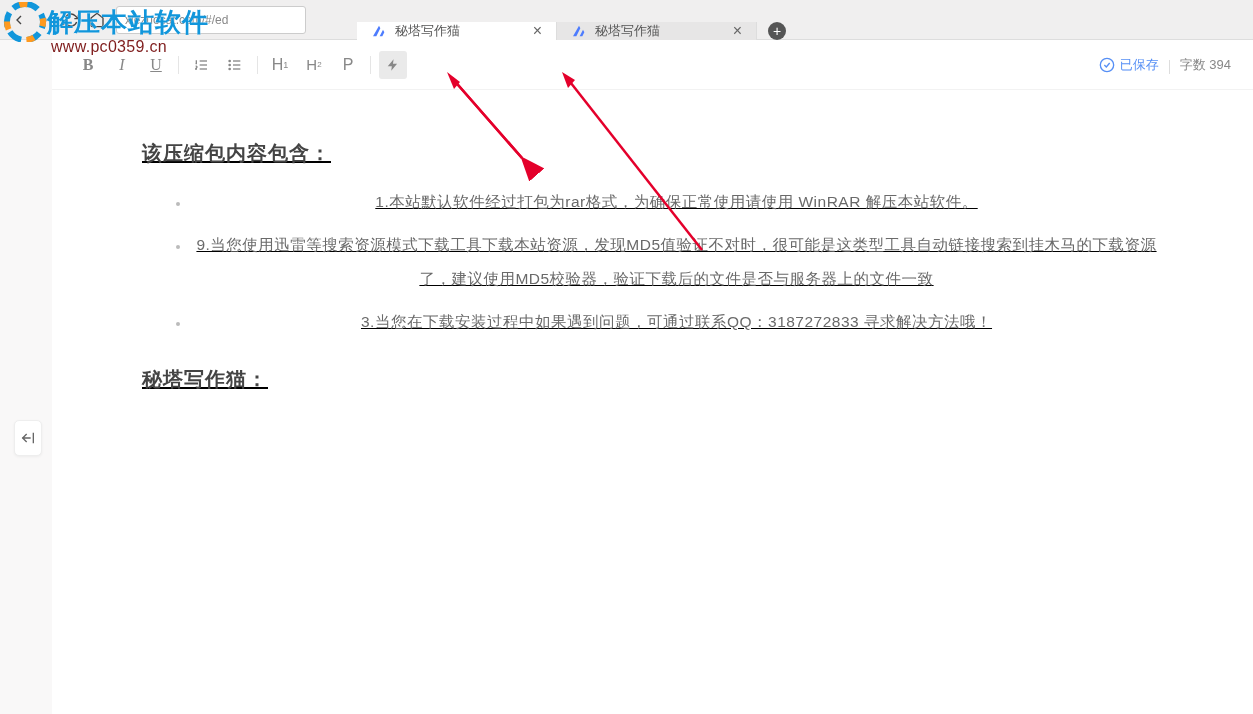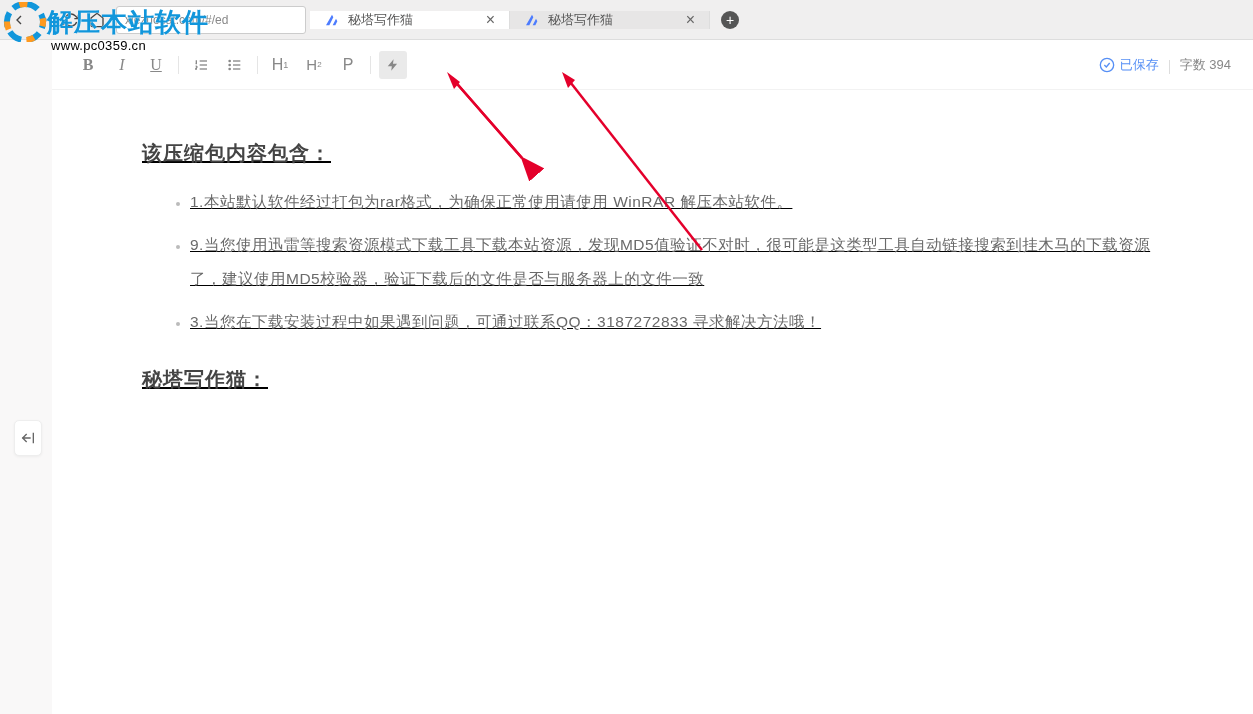--- a/index.html
+++ b/index.html
@@ -3,21 +3,21 @@
 <meta charset="utf-8">
 <style>
   * { margin: 0; padding: 0; box-sizing: border-box; }
   body { font-family: -apple-system, "Microsoft YaHei", "PingFang SC", sans-serif; background: #f9f8f8; width: 1253px; height: 714px; overflow: hidden; position: relative; }
 
   .browser-bar { height: 40px; background: #f0efef; display: flex; align-items: center; border-bottom: 1px solid #ddd; }
   .nav-buttons { display: flex; align-items: center; padding: 0 10px; gap: 8px; }
   .nav-btn { width: 18px; height: 18px; display: flex; align-items: center; justify-content: center; color: #444; cursor: pointer; }
   .nav-btn svg { width: 16px; height: 16px; }
   .url-bar { flex: 0 0 190px; height: 28px; background: #fff; border: 1px solid #ccc; border-radius: 3px; font-size: 12px; color: #888; display: flex; align-items: center; padding: 0 8px; margin-right: 4px; }
-  .tabs { display: flex; align-items: center; height: 40px; }
+  .tabs { display: flex; align-items: flex-end; height: 40px; margin-left: 47px; }
   .tab { display: flex; align-items: center; gap: 8px; padding: 0 14px; background: #fff; border-right: 1px solid #ddd; width: 200px; }
   .tab.inactive { background: #e7e6e6; }
   .tab-icon { width: 16px; height: 16px; }
   .tab-title { font-size: 13px; color: #555; flex: 1; }
   .tab-close { color: #666; font-size: 16px; cursor: pointer; }
   .new-tab { width: 40px; display: flex; align-items: center; justify-content: center; }
   .plus-circle { width: 18px; height: 18px; border-radius: 50%; background: #555; color: #fff; display: flex; align-items: center; justify-content: center; font-size: 14px; line-height: 1; }
 
   .app { display: flex; height: calc(100% - 40px); background: #f9f8f8; }
   .left-rail { width: 52px; position: relative; }
@@ -32,29 +32,29 @@
   .tb-btn.p-btn { font-family: -apple-system, sans-serif; font-weight: 500; }
   .tb-sep { width: 1px; height: 18px; background: #e5e5e5; margin: 0 8px; }
   .toolbar-right { margin-left: auto; display: flex; align-items: flex-end; gap: 10px; color: #888; font-size: 13px; }
   .save-indicator { display: flex; align-items: center; gap: 5px; color: #568ff5; }
   .save-indicator .check-circle { width: 16px; height: 16px; }
   .sep-v { width: 1px; height: 14px; background: #ddd; }
 
   .doc { padding: 50px 90px 30px 90px; overflow: auto; height: calc(100% - 50px); text-decoration: underline; }
   .doc h2 { font-size: 20px; color: #444; font-weight: 700; margin: 28px 0 18px 0; letter-spacing: 1px; }
   .doc h2:first-child { margin-top: 0; }
-  .doc ul { list-style: disc; padding-left: 48px; }
+  .doc ul { list-style: disc; padding-left: 48px; text-align: center; }
   .doc li { font-size: 15.5px; color: #6a6a6a; line-height: 2.15; margin-bottom: 10px; letter-spacing: 0.5px; }
   .doc li::marker { color: #bbb; font-size: 12px; }
 
   .watermark { position: absolute; top: 2px; left: 3px; z-index: 100; pointer-events: none; }
   .watermark .top-row { display: flex; align-items: center; }
   .wm-logo { width: 44px; height: 40px; }
   .wm-text { font-size: 26px; font-weight: 700; color: #1196db; text-shadow: 0 0 1px #fff; letter-spacing: 1px; }
-  .wm-sub { font-size: 13px; color: #000000; margin-top: -4px; margin-left: 48px; letter-spacing: 0.3px; }
+  .wm-sub { font-size: 16px; color: #7f1d1d; margin-top: -4px; margin-left: 48px; letter-spacing: 0.3px; }
 
   .annot { position: absolute; pointer-events: none; z-index: 50; }
 </style>
 </head>
 <body>
 
 <div class="watermark">
   <div class="top-row">
     <svg class="wm-logo" viewBox="0 0 44 40">
       <path d="M22 2 A18 18 0 1 1 21.9 2" fill="none" stroke="#1196db" stroke-width="6" stroke-dasharray="14 6"></path>

